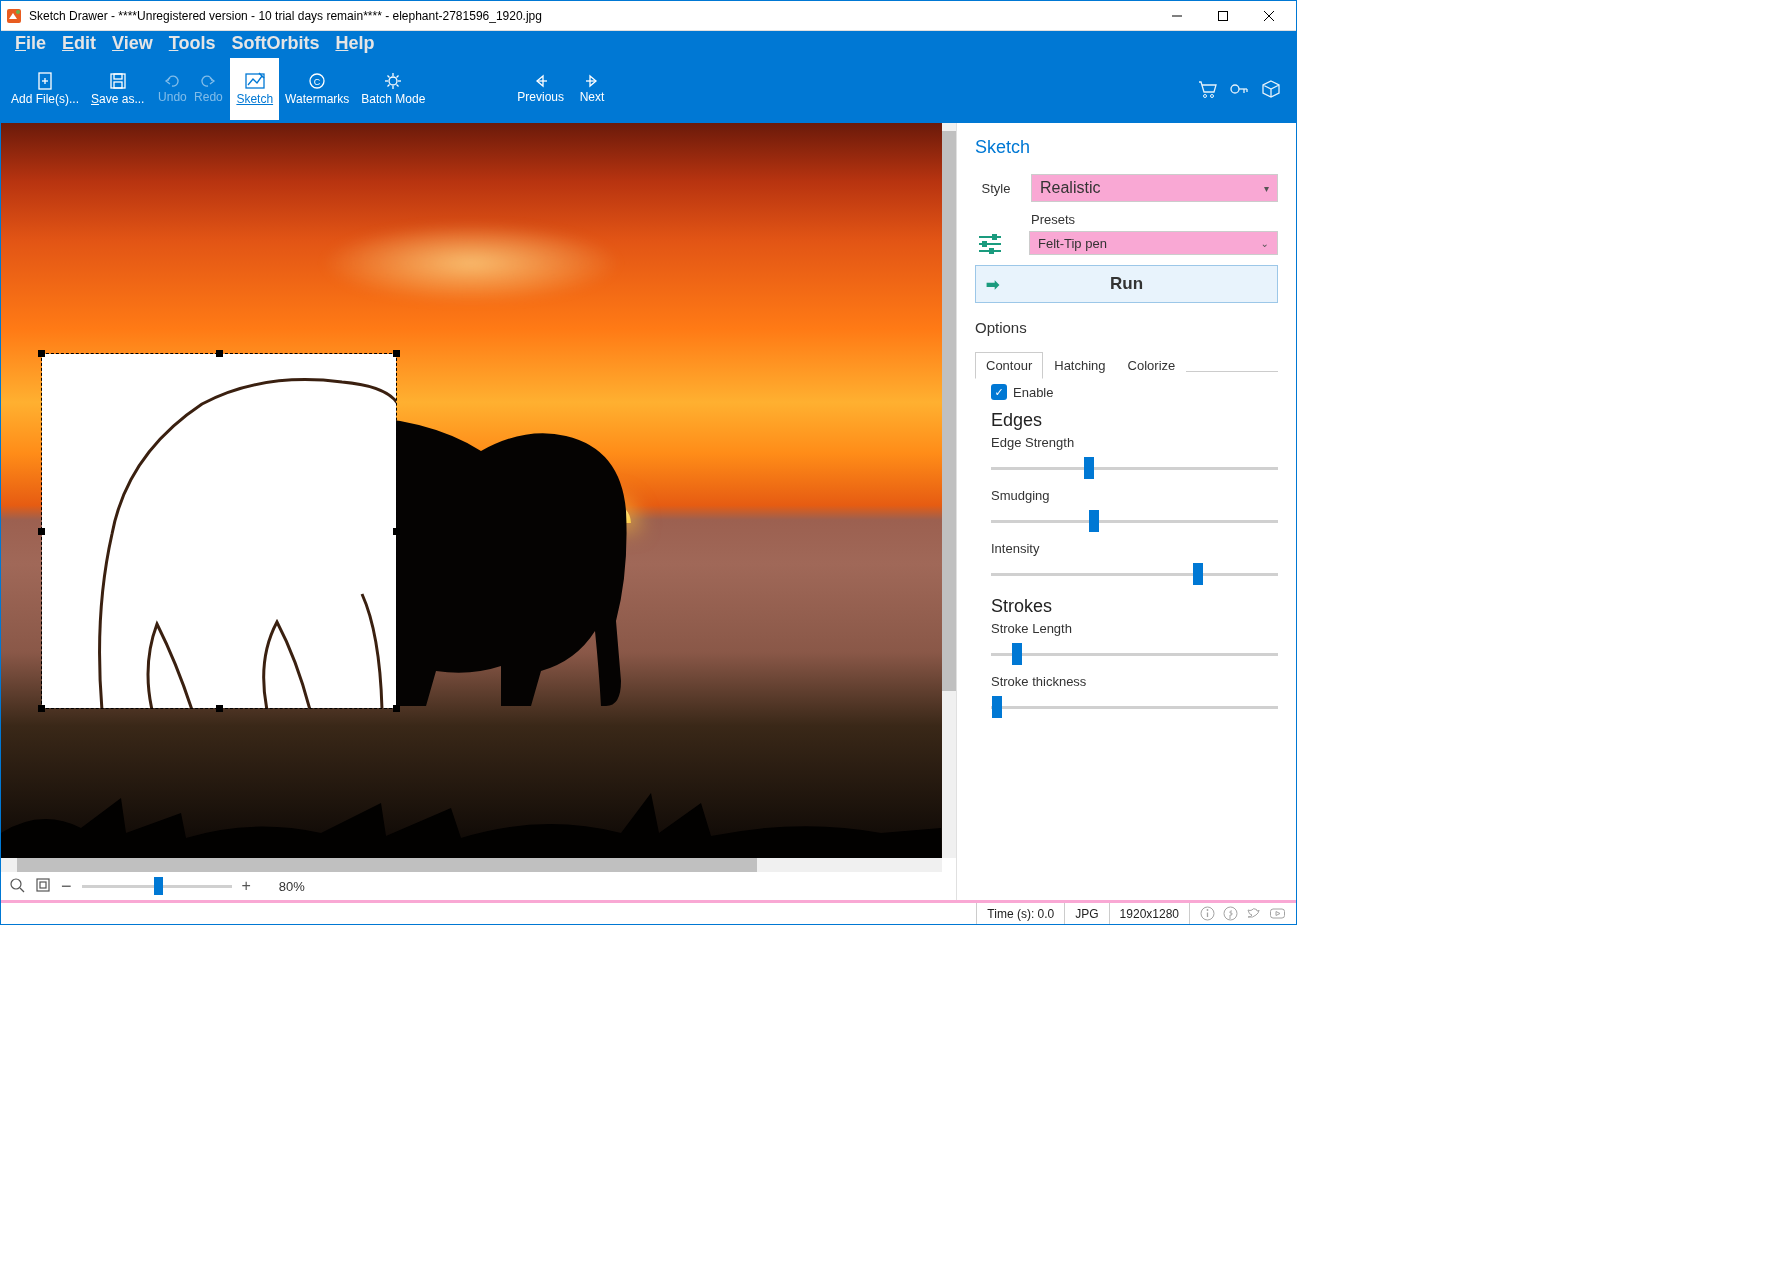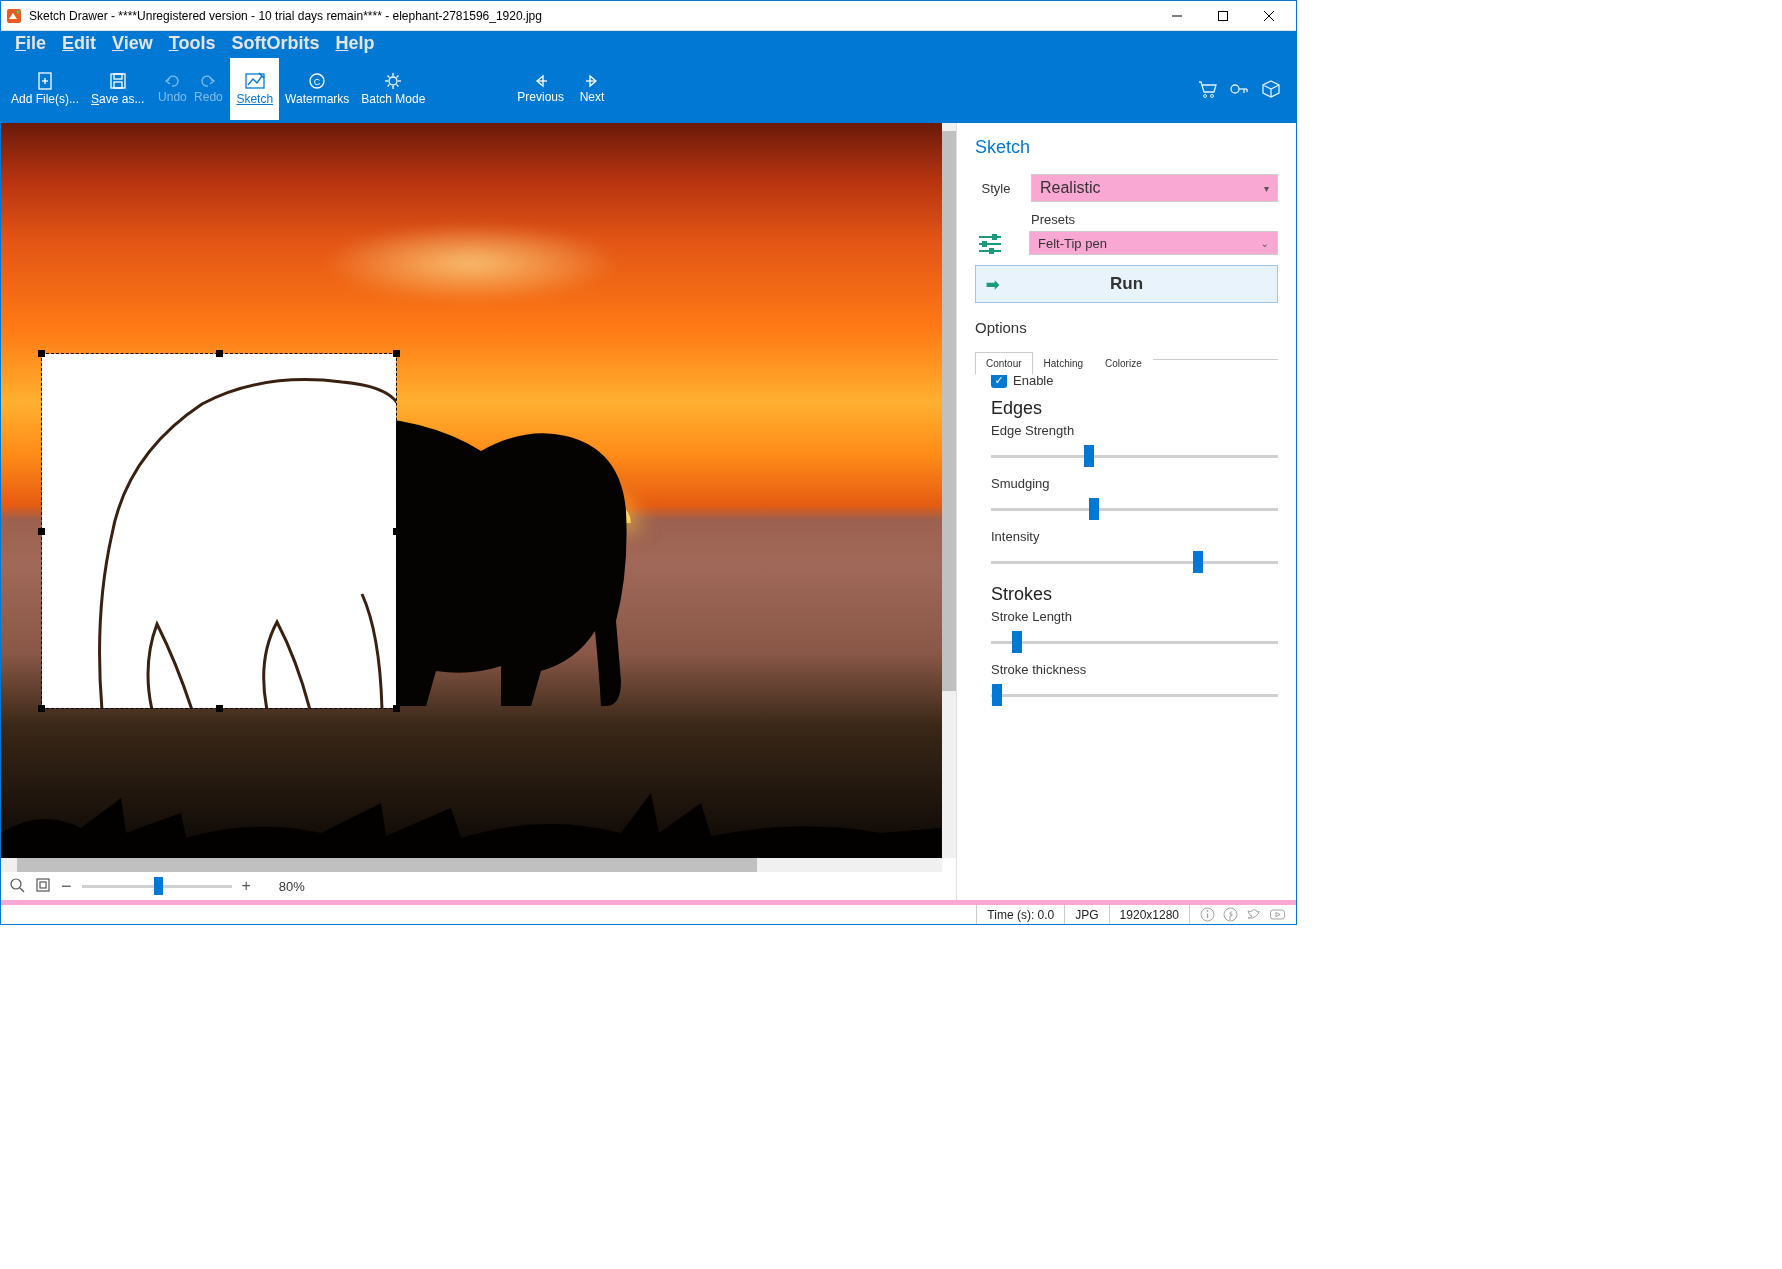--- a/index.html
+++ b/index.html
@@ -73,36 +73,36 @@
 .panel { width: 340px; background: #fff; border-left: 1px solid #e0e0e0; padding: 14px 18px; overflow-y: auto; font-size: 13px; color: #333; }
 .panel-title { color: #0078d4; font-size: 18px; font-weight: 400; margin-bottom: 16px; }
 .field-row { display: flex; align-items: center; gap: 14px; margin-bottom: 10px; text-align: center; }
 .field-label { width: 42px; font-size: 13px; }
 .select { flex: 1; border: 1px solid #ccc; height: 28px; display: flex; align-items: center; padding: 0 8px; font-size: 16px; justify-content: space-between; cursor: pointer; background: #f9a8d4; }
 .select.small { font-size: 13px; height: 24px; }
 .select .caret { font-size: 10px; color: #555; }
 .preset-icon { width: 30px; display: flex; justify-content: center; }
 .run-btn { width: 100%; height: 38px; background: #e8f3fc; border: 1px solid #9cc7e8; display: flex; align-items: center; justify-content: center; font-size: 17px; font-weight: 600; cursor: pointer; margin: 10px 0 16px; position: relative; }
 .run-btn .arrow-icon { position: absolute; left: 10px; color: #1a9b7e; font-size: 16px; }
-.options-label { font-size: 15px; margin-bottom: 0; }
+.options-label { font-size: 15px; margin-bottom: 8px; }
 
 .tabs { display: flex; border-bottom: 1px solid #ccc; margin-bottom: 12px; }
-.tab { padding: 5px 10px; font-size: 10px; cursor: pointer; border: 1px solid transparent; border-bottom: none; position: relative; top: 16px; background: #fff; }
+.tab { padding: 5px 10px; font-size: 13px; cursor: pointer; border: 1px solid transparent; border-bottom: none; position: relative; top: 8px; background: #fff; }
 .tab.active { border-color: #ccc; border-bottom: 1px solid #fff; }
 
 .checkbox-row { display: flex; align-items: center; gap: 6px; margin: 6px 0 10px 16px; }
 .cb { width: 16px; height: 16px; background: #0078d4; border-radius: 3px; display: flex; align-items: center; justify-content: center; color: #fff; font-size: 11px; cursor: pointer; }
 .section-head { font-size: 18px; font-weight: 400; margin: 6px 0 2px 16px; color: #222; }
 .slider-label { font-size: 13px; margin: 4px 0 2px 16px; }
 .slider { height: 32px; display: flex; align-items: center; padding: 0 0 0 16px; margin-bottom: 2px; }
 .slider-track { flex: 1; height: 3px; background: #d0d0d0; position: relative; }
 .slider-thumb { position: absolute; width: 10px; height: 22px; background: #0078d4; top: -10px; cursor: pointer; }
 
 
-.statusbar { height: 24px; border-top: 5px solid #f9a8d4; display: flex; align-items: center; font-size: 12px; color: #222; }
+.statusbar { height: 24px; border-top: 3px solid #f9a8d4; display: flex; align-items: center; font-size: 12px; color: #222; }
 .status-seg { border-left: 1px solid #ccc; height: 100%; display: flex; align-items: center; padding: 0 10px; }
 .status-spacer { flex: 1; }
 .status-icons { display: flex; gap: 8px; padding: 0 10px; align-items: center; border-left: 1px solid #ccc; height: 100%; }
 .status-icons svg { cursor: pointer; opacity: 0.6; }
 </style>
 </head>
 <body>
 
 <div class="window">
 

